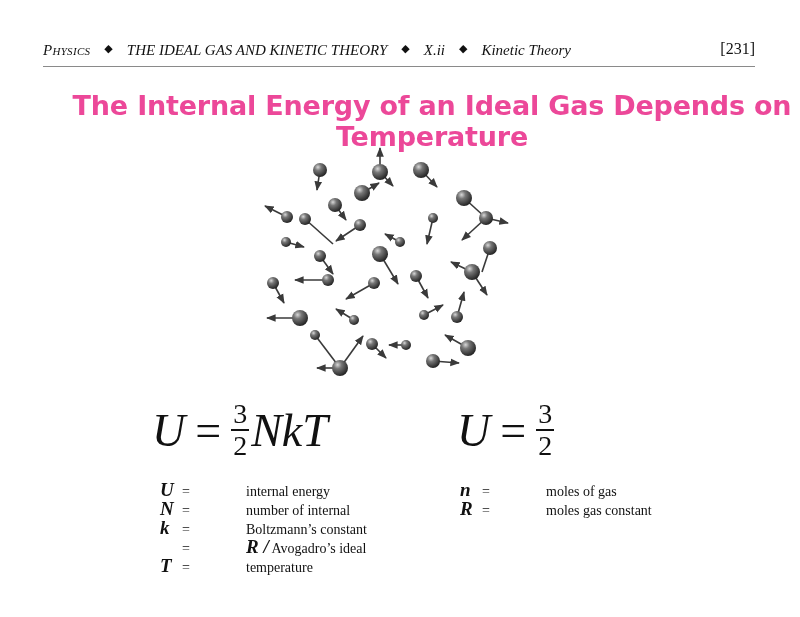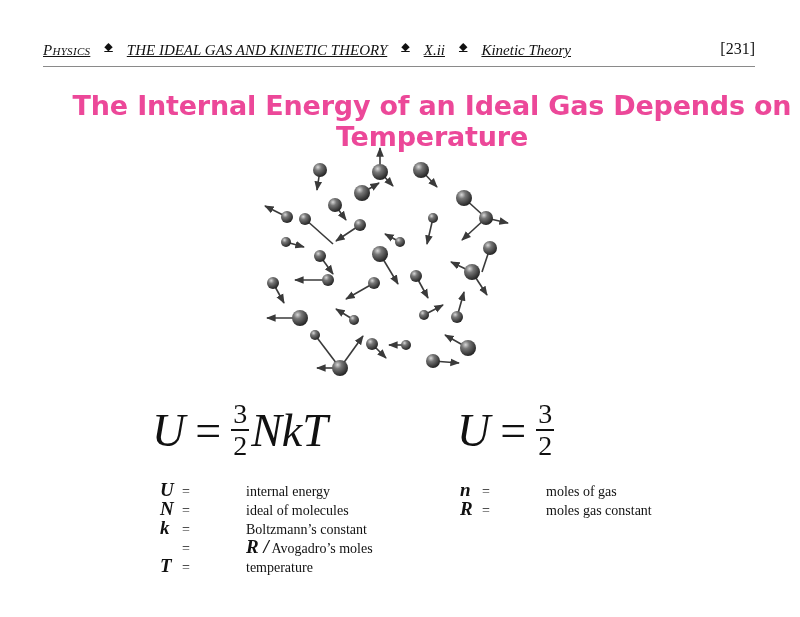--- a/index.html
+++ b/index.html
@@ -1,18 +1,18 @@
 <!DOCTYPE html>
 <html><head>
 <meta charset="utf-8">
 <style>
   html, body { margin: 0; padding: 0; background: #ffffff; }
   body { width: 800px; height: 617px; position: relative; overflow: hidden; font-family: "Liberation Serif", serif; color: #111; }
   .header { position: absolute; left: 43px; top: 40px; width: 712px; height: 24px; }
-  .header-left { position: absolute; left: 0; top: 2px; font-style: italic; font-size: 15px; white-space: nowrap; display: flex; align-items: flex-start; text-decoration: underline; }
+  .header-left { position: absolute; left: 0; top: 2px; font-style: italic; font-size: 15px; white-space: nowrap; display: flex; align-items: center; }
   .smallcaps { font-variant: small-caps; letter-spacing: 0.3px; }
   .bullet { font-style: normal; font-size: 11px; margin: 0 14px; position: relative; top: -2px; }
   .header-right { position: absolute; right: 0; top: 0px; font-size: 16px; }
   .rule { position: absolute; left: 43px; top: 66px; width: 712px; height: 1px; background: #8a8a8a; }
   .title { position: absolute; left: 0; top: 90px; width: 800px; text-align: center; font-family: "DejaVu Sans", sans-serif; font-weight: bold; font-size: 27px; letter-spacing: -0.2px; color: #ec4899; padding-left: 32px; }
   .diagram { position: absolute; left: 250px; top: 140px; width: 280px; height: 240px; }
   .eq { position: absolute; font-family: "Liberation Serif", serif; display: flex; align-items: center; color: #111; }
   .eq .var { font-style: italic; font-size: 46px; }
   .eq .eqs { font-size: 46px; margin: 0 10px; }
   .frac { display: inline-flex; flex-direction: column; align-items: center; font-size: 28px; line-height: 1; margin-right: 2px; }
@@ -154,31 +154,31 @@
 
 <div class="legend legend1">
   <div class="row">
     <span class="sym">U</span>
     <span class="op">=</span>
     <span class="desc">internal energy</span>
   </div>
   <div class="row">
     <span class="sym">N</span>
     <span class="op">=</span>
-    <span class="desc">ideal of molecules</span>
+    <span class="desc">number of internal</span>
   </div>
   <div class="row">
     <span class="sym">k</span>
     <span class="op">=</span>
     <span class="desc">Boltzmann’s constant</span>
   </div>
   <div class="row">
     <span class="sym"></span>
     <span class="op">=</span>
-    <span class="desc"><span class="bi">R /</span><span> Avogadro’s moles</span></span>
+    <span class="desc"><span class="bi">R /</span><span> Avogadro’s ideal</span></span>
   </div>
   <div class="row">
     <span class="sym">T</span>
     <span class="op">=</span>
     <span class="desc">temperature</span>
   </div>
 </div>
 
 <div class="legend legend2">
   <div class="row">

